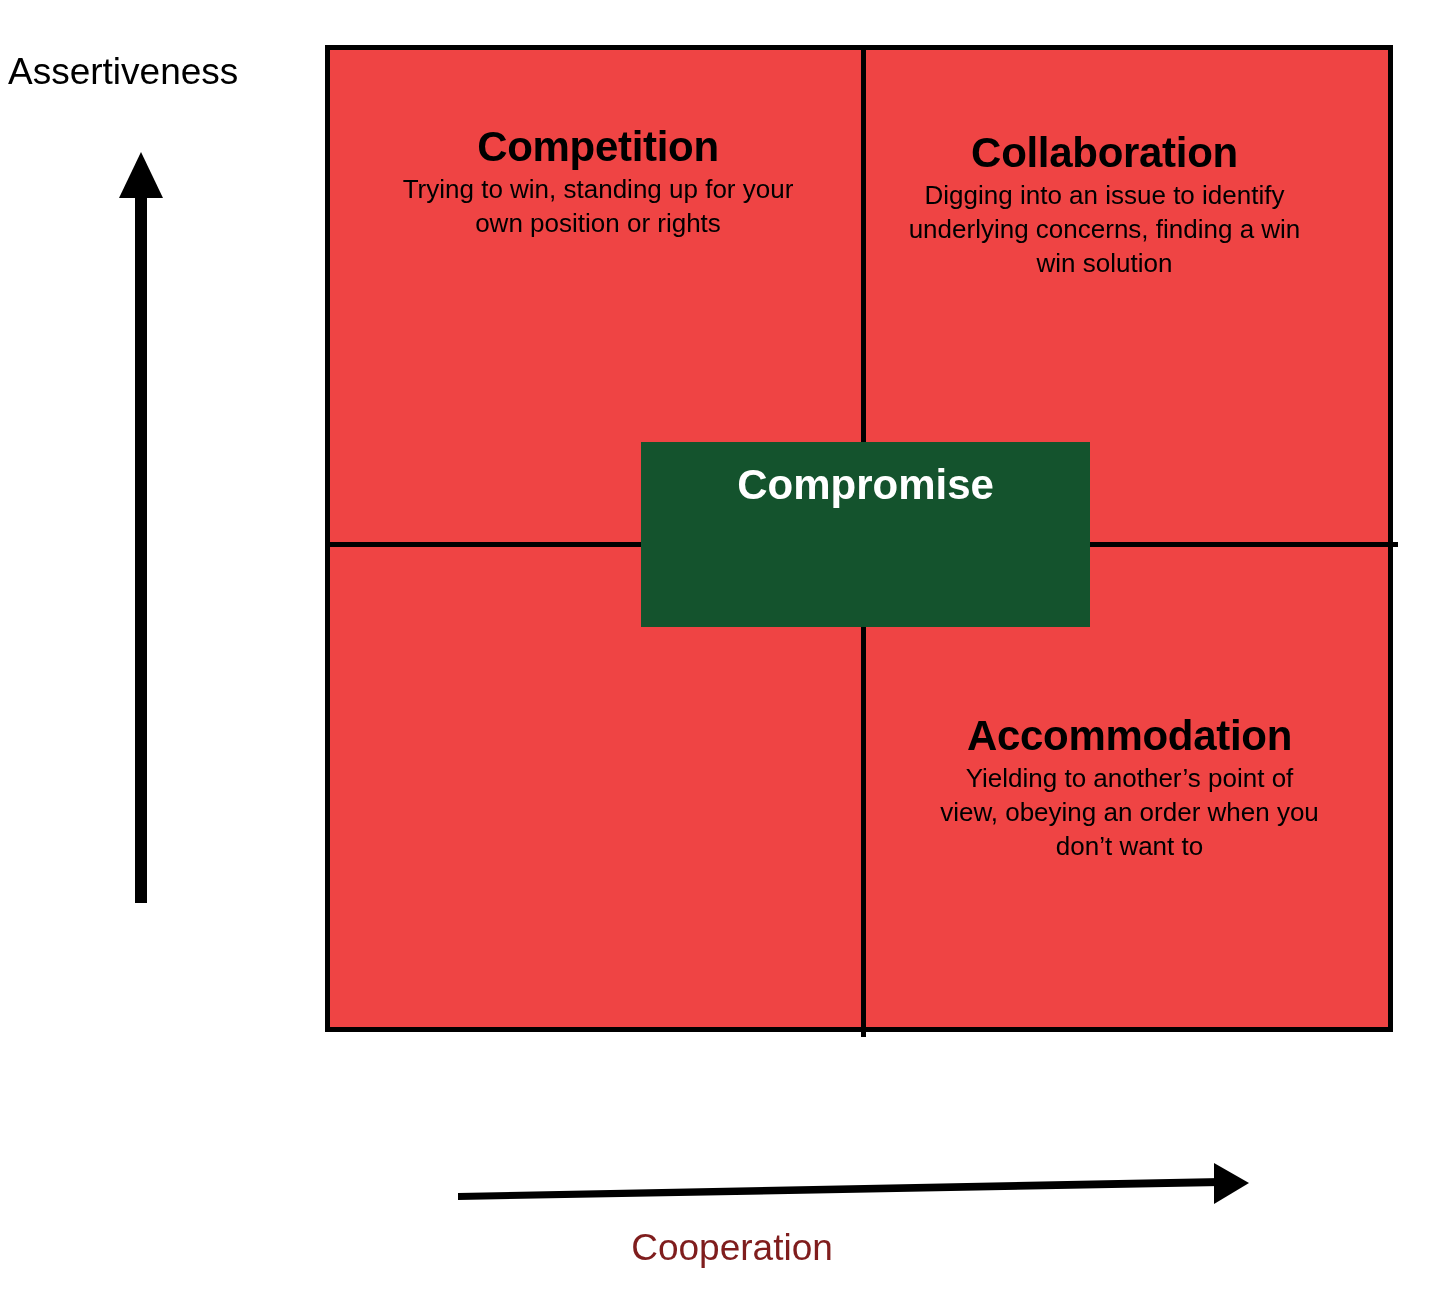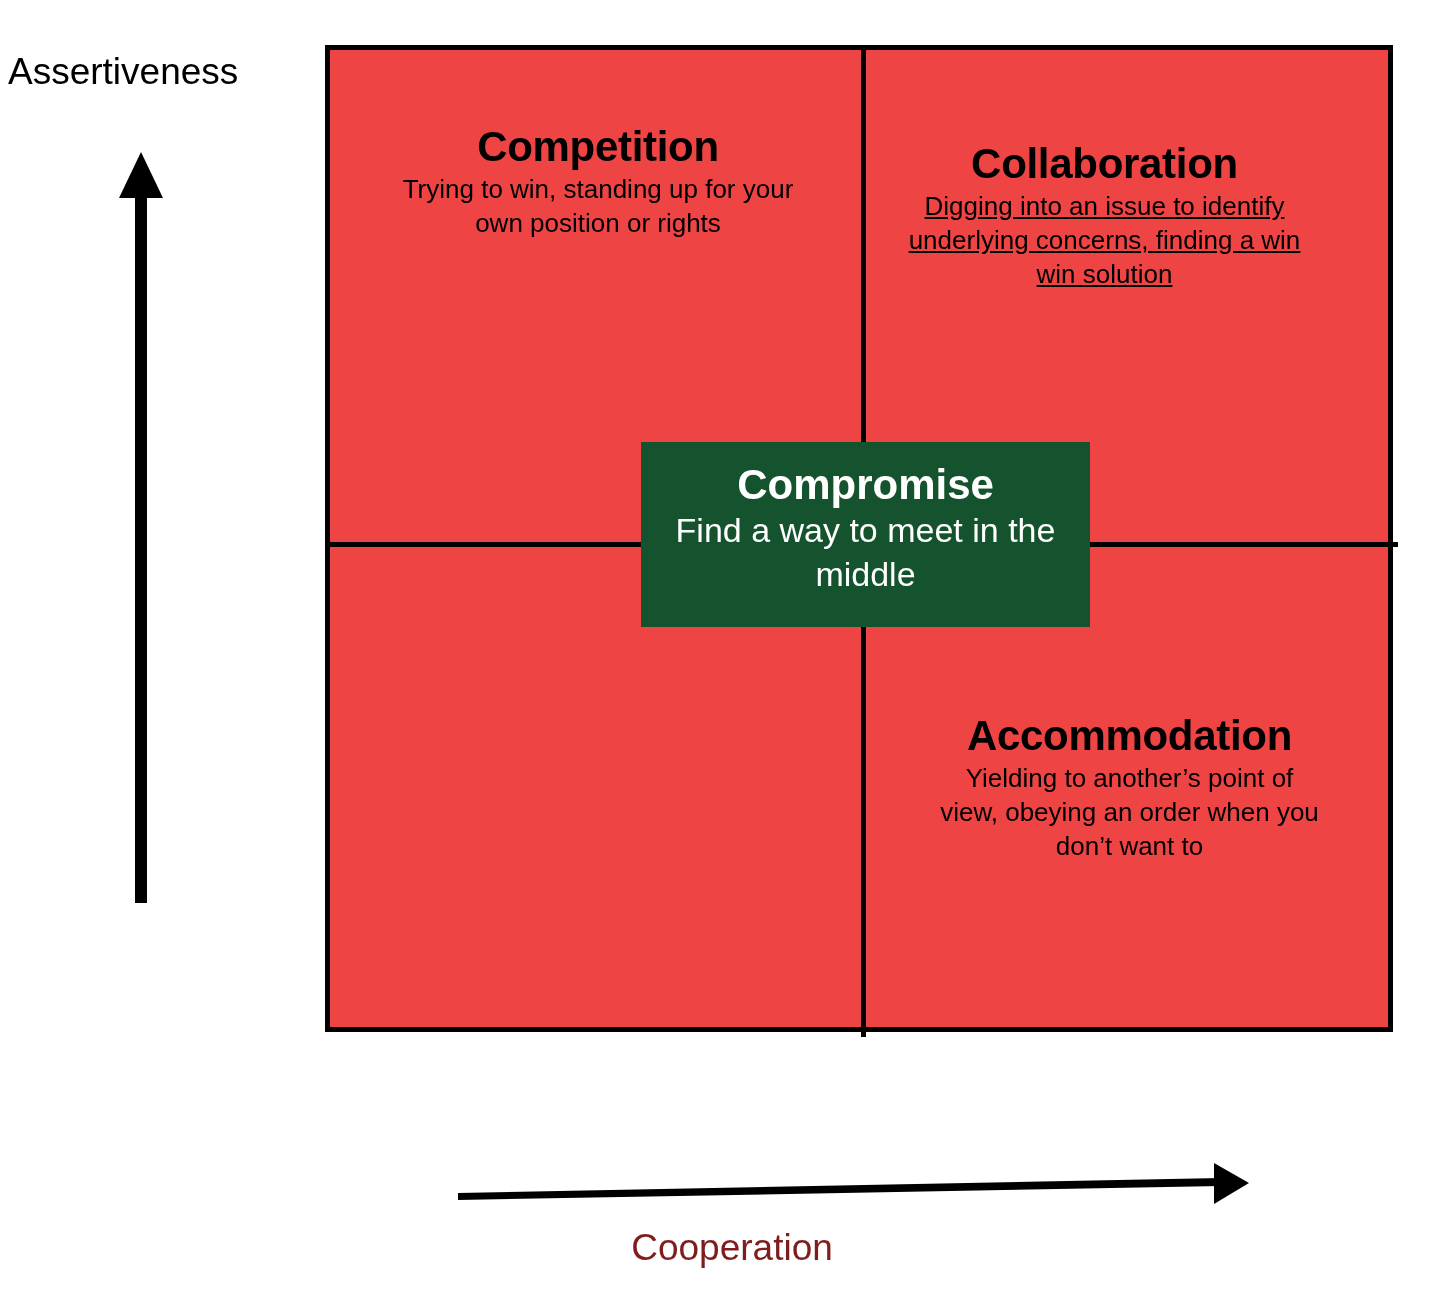--- a/index.html
+++ b/index.html
@@ -79,41 +79,41 @@
 
   
   .quad {
     position: absolute;
     box-sizing: border-box;
     display: flex;
     flex-direction: column;
     align-items: center;
   }
   .quad-tl { left: 5px;   top: 5px;   width: 526px; height: 487px; padding-top: 68px; }
-  .quad-tr { left: 536px; top: 22px;   width: 477px; height: 487px; padding-top: 68px; }
+  .quad-tr { left: 536px; top: 11px;   width: 477px; height: 487px; padding-top: 68px; }
   .quad-bl { left: 5px;   top: 497px; width: 526px; height: 485px; padding-top: 165px; }
   .quad-br { left: 536px; top: 497px; width: 527px; height: 485px; padding-top: 165px; }
 
   .quad-title {
     font-size: 42px;
     font-weight: bold;
     line-height: 1.12;
     text-align: center;
     margin: 0 0 3px 0;
     letter-spacing: -0.3px;
   }
   .quad-desc {
     font-size: 26px;
     line-height: 1.30;
     text-align: center;
     margin: 0;
     max-width: 420px;
   }
   .quad-tl .quad-desc { max-width: 400px; }
-  .quad-tr .quad-desc { max-width: 410px; text-decoration: underline; }
+  .quad-tr .quad-desc { max-width: 410px; }
   .quad-bl .quad-desc { max-width: 380px; }
   .quad-br .quad-desc { max-width: 380px; }
 
   
   .center-box {
     position: absolute;
     left: 641px;
     top: 442px;
     width: 449px;
     height: 185px;
@@ -182,20 +182,19 @@
 
     <div class="quad quad-br">
       <div class="quad-title">Accommodation</div>
       <div class="quad-desc">Yielding to another’s point of view, obeying an order when you don’t want to</div>
     </div>
 
   </div>
 
   <div class="center-box">
     <div class="center-title">Compromise</div>
-    <div class="center-desc">Find a way to meet in the middle</div>
   </div>
 
   <div class="axis-label-h">
     <span>Cooperation</span>
   </div>
 
 </div>
 
 </body></html>

